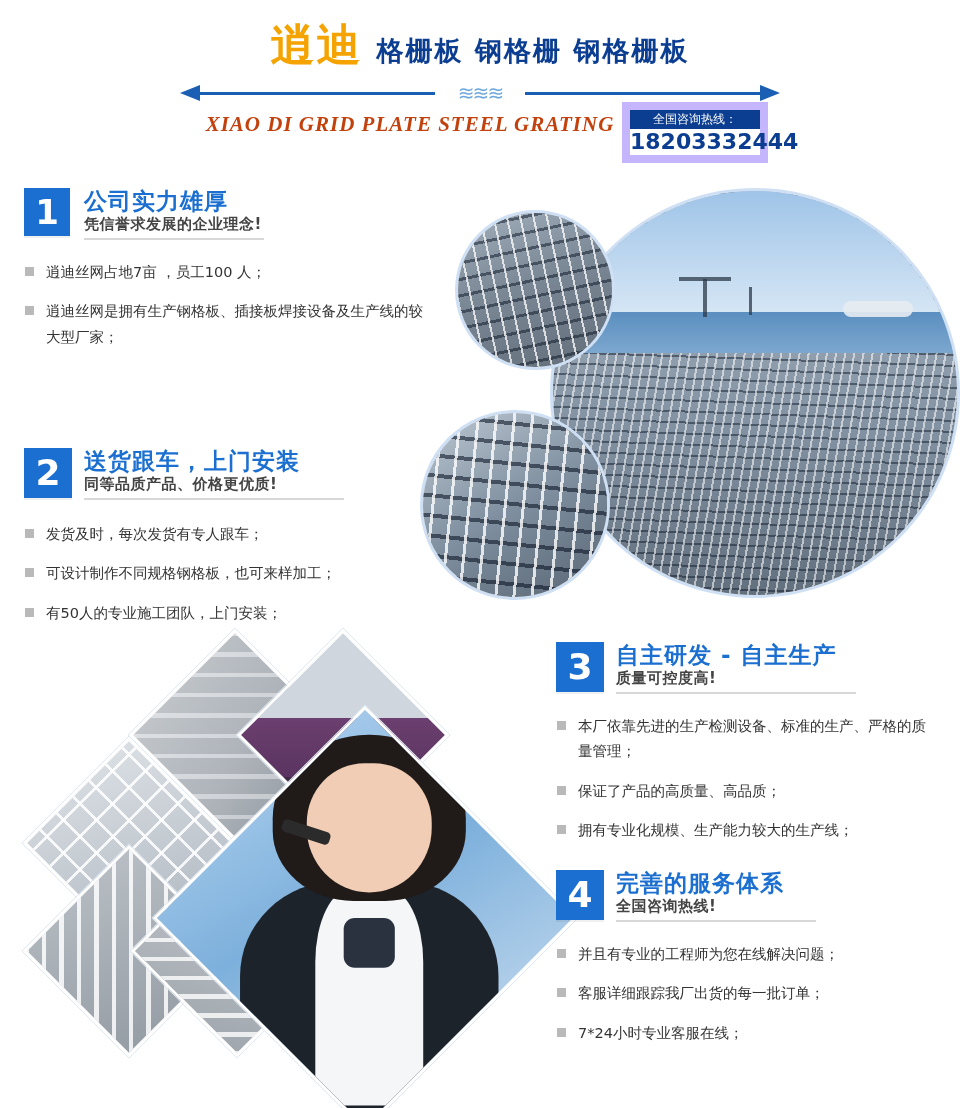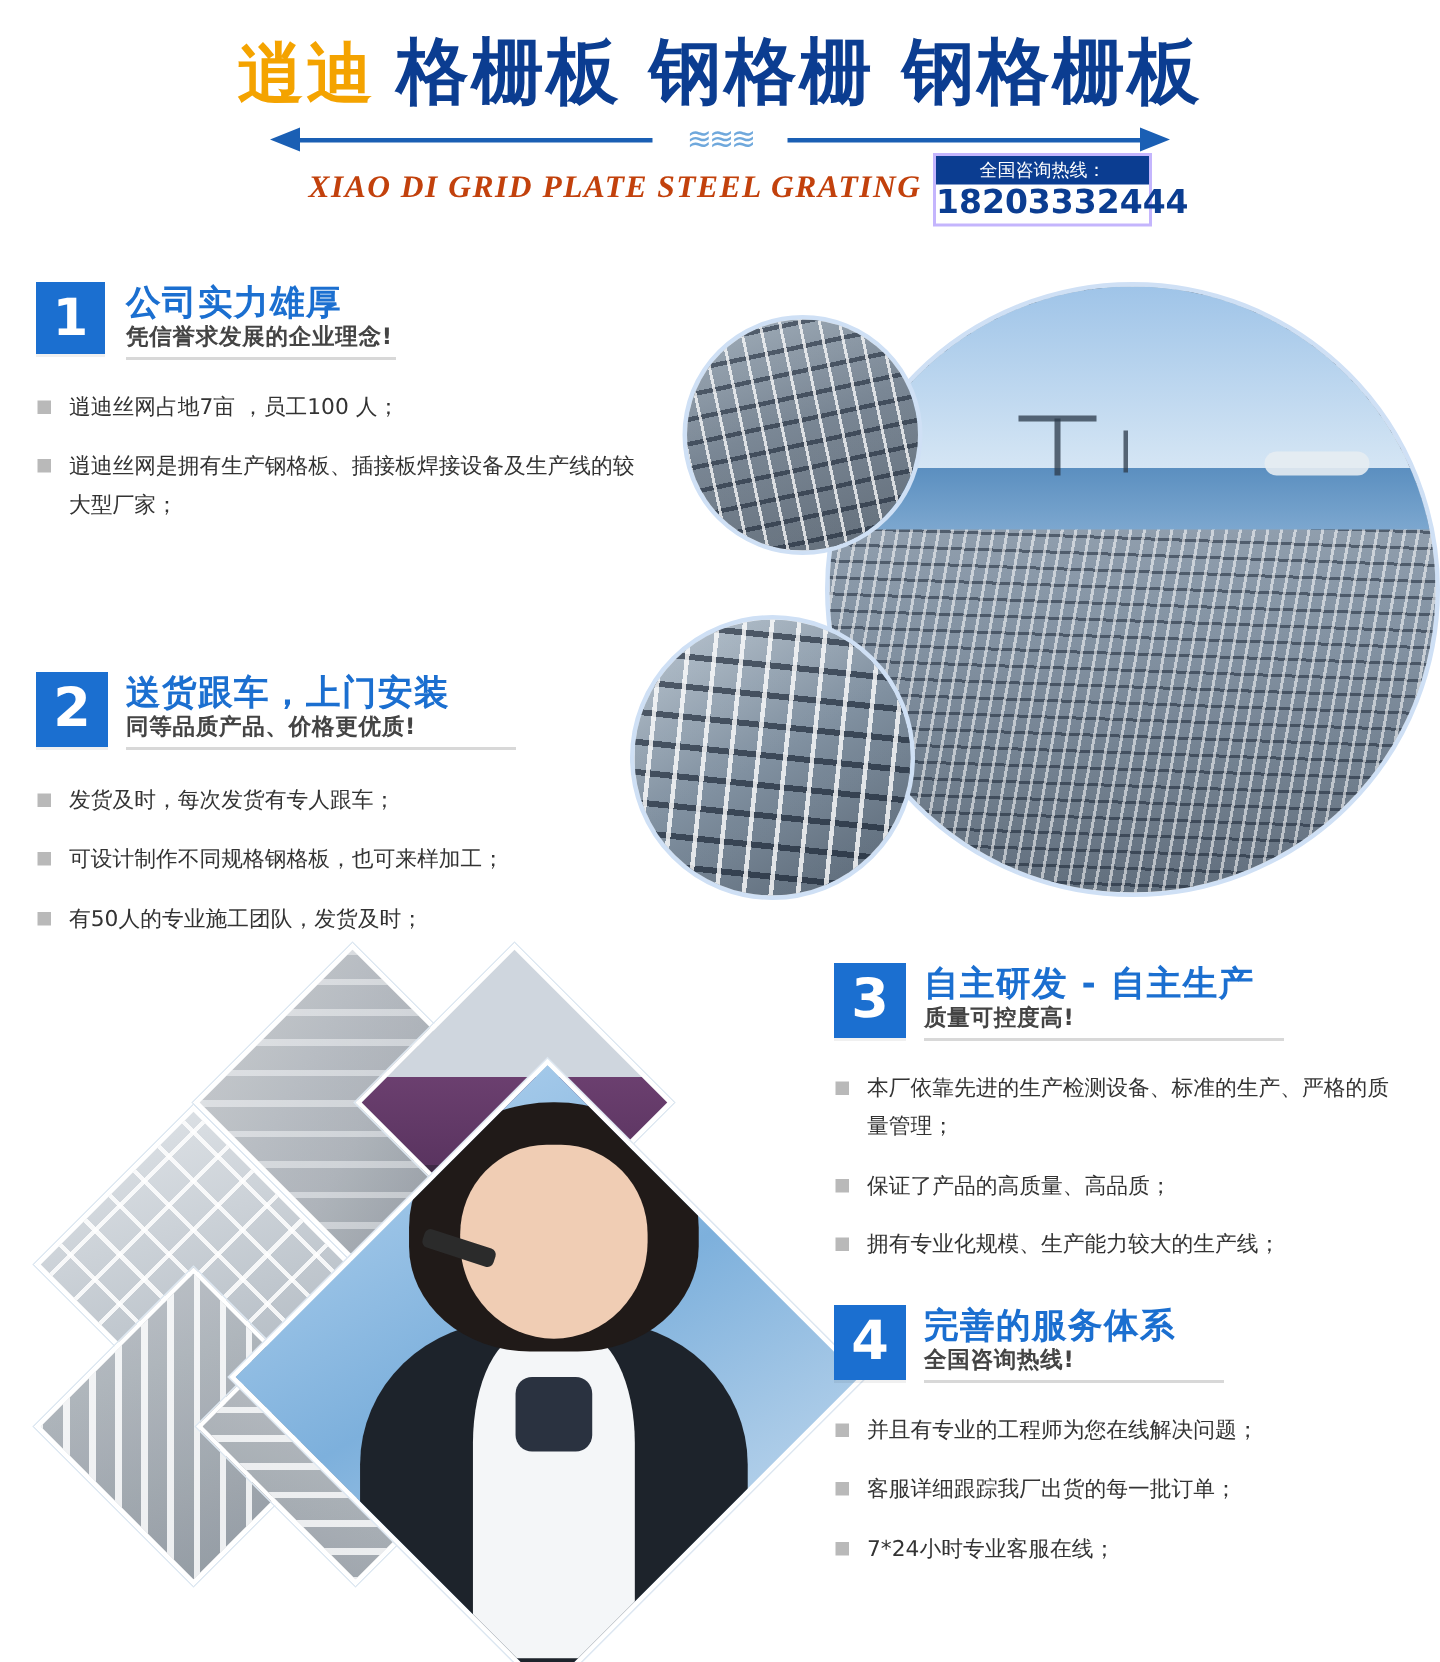--- a/index.html
+++ b/index.html
@@ -34,21 +34,21 @@
   }
   .title-brand {
     font-size: 44px;
     font-weight: bold;
     color: #f4a300;
     letter-spacing: 2px;
     font-family: "DejaVu Sans", sans-serif;
     text-align: center;
   }
   .title-main {
-    font-size: 48px;
+    font-size: 27px;
     font-weight: bold;
     color: #0b3d91;
     letter-spacing: 2px;
     margin-left: 14px;
     font-family: "DejaVu Sans", sans-serif;
   }
   .divider {
     position: absolute;
     top: 80px;
     left: 180px;
@@ -105,21 +105,21 @@
     font-style: italic;
     color: #c2410c;
     letter-spacing: 1px;
     font-family: "Liberation Serif", serif;
   }
   .hotline {
     position: absolute;
     top: 102px;
     left: 622px;
     width: 146px;
-    border: 2px solid #c4b5fd;
+    border: 8px solid #c4b5fd;
     background: #ffffff;
     text-align: center;
     box-sizing: border-box;
   }
   .hotline-label {
     background: #0b3d91;
     color: #ffffff;
     font-size: 12px;
     line-height: 19px;
     height: 19px;
@@ -522,21 +522,21 @@
   <div class="blk2">
     <div class="sec-head">
       <div class="num-box big">2</div>
       <div class="head-title">送货跟车，上门安装</div>
       <div class="head-sub">同等品质产品、价格更优质!</div>
       <div class="head-underline"></div>
     </div>
     <ul class="bullets">
       <li>发货及时，每次发货有专人跟车；</li>
       <li>可设计制作不同规格钢格板，也可来样加工；</li>
-      <li>有50人的专业施工团队，发货及时；</li>
+      <li>有50人的专业施工团队，上门安装；</li>
     </ul>
   </div>
 
   <div class="blk3">
     <div class="sec-head">
       <div class="num-box big">3</div>
       <div class="head-title">自主研发 - 自主生产</div>
       <div class="head-sub">质量可控度高!</div>
       <div class="head-underline"></div>
     </div>

